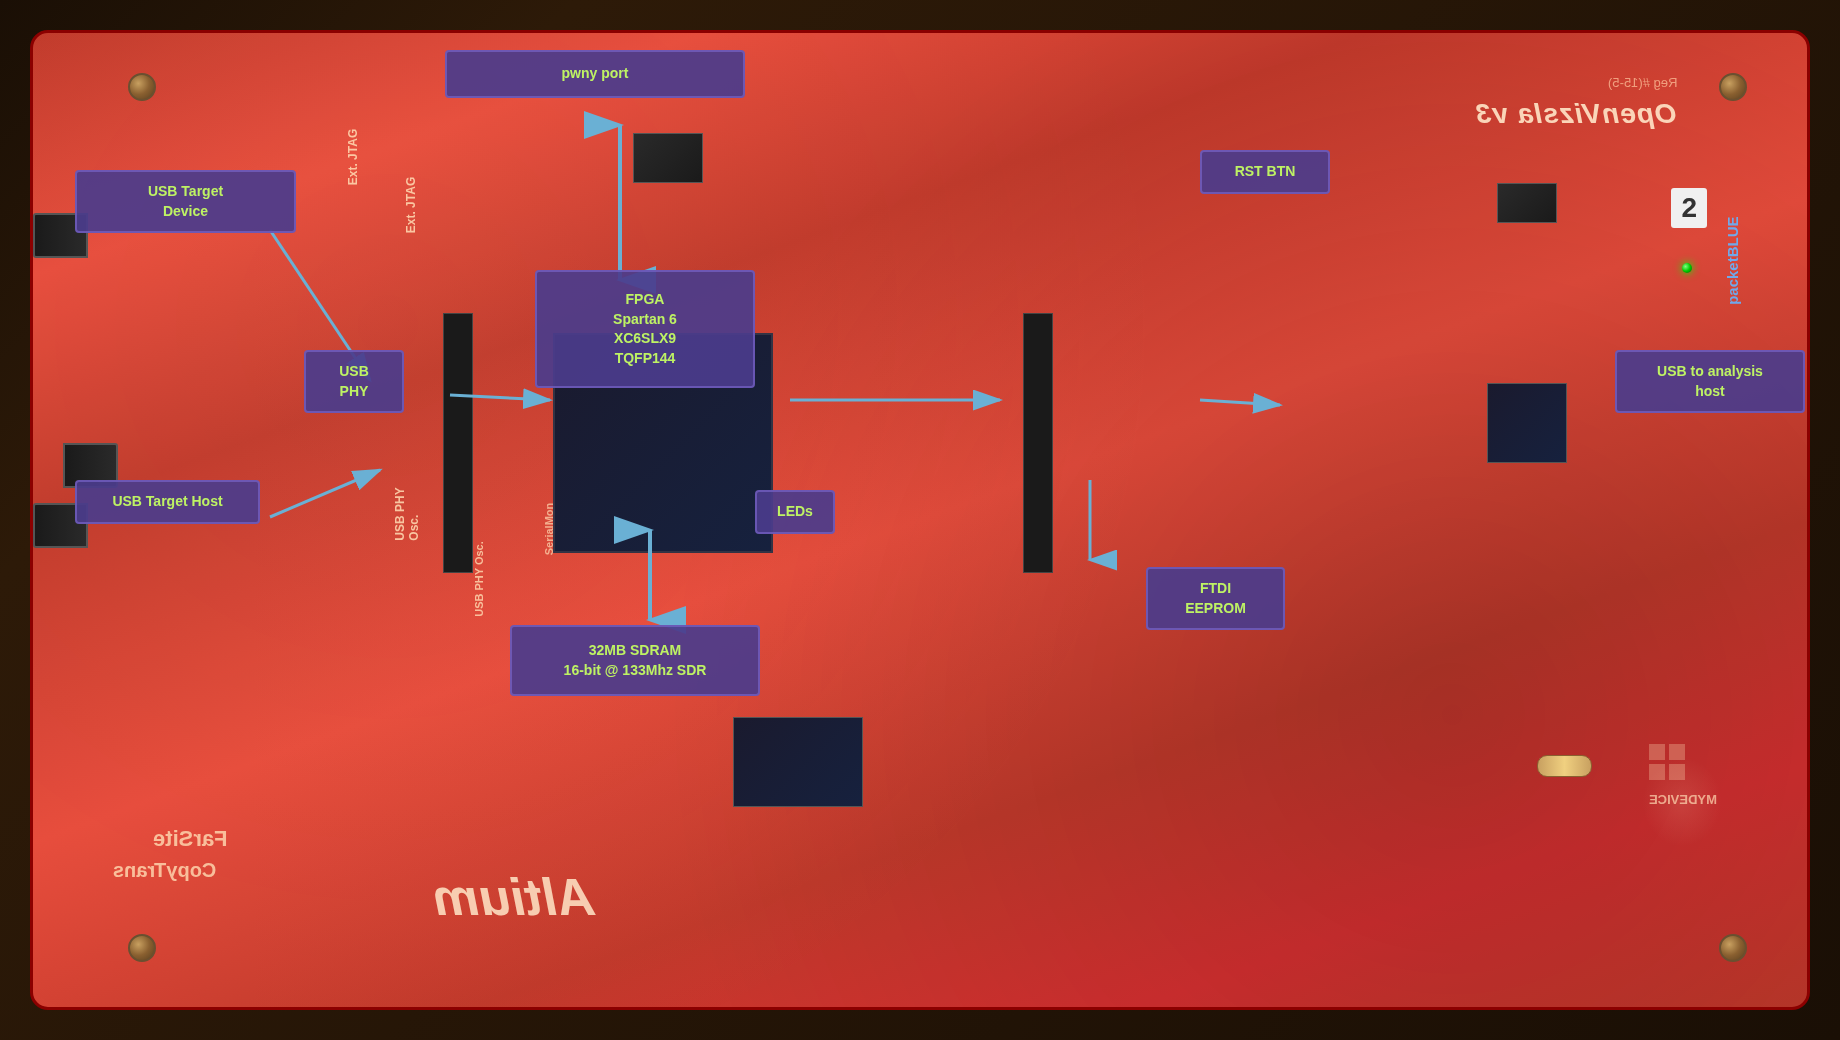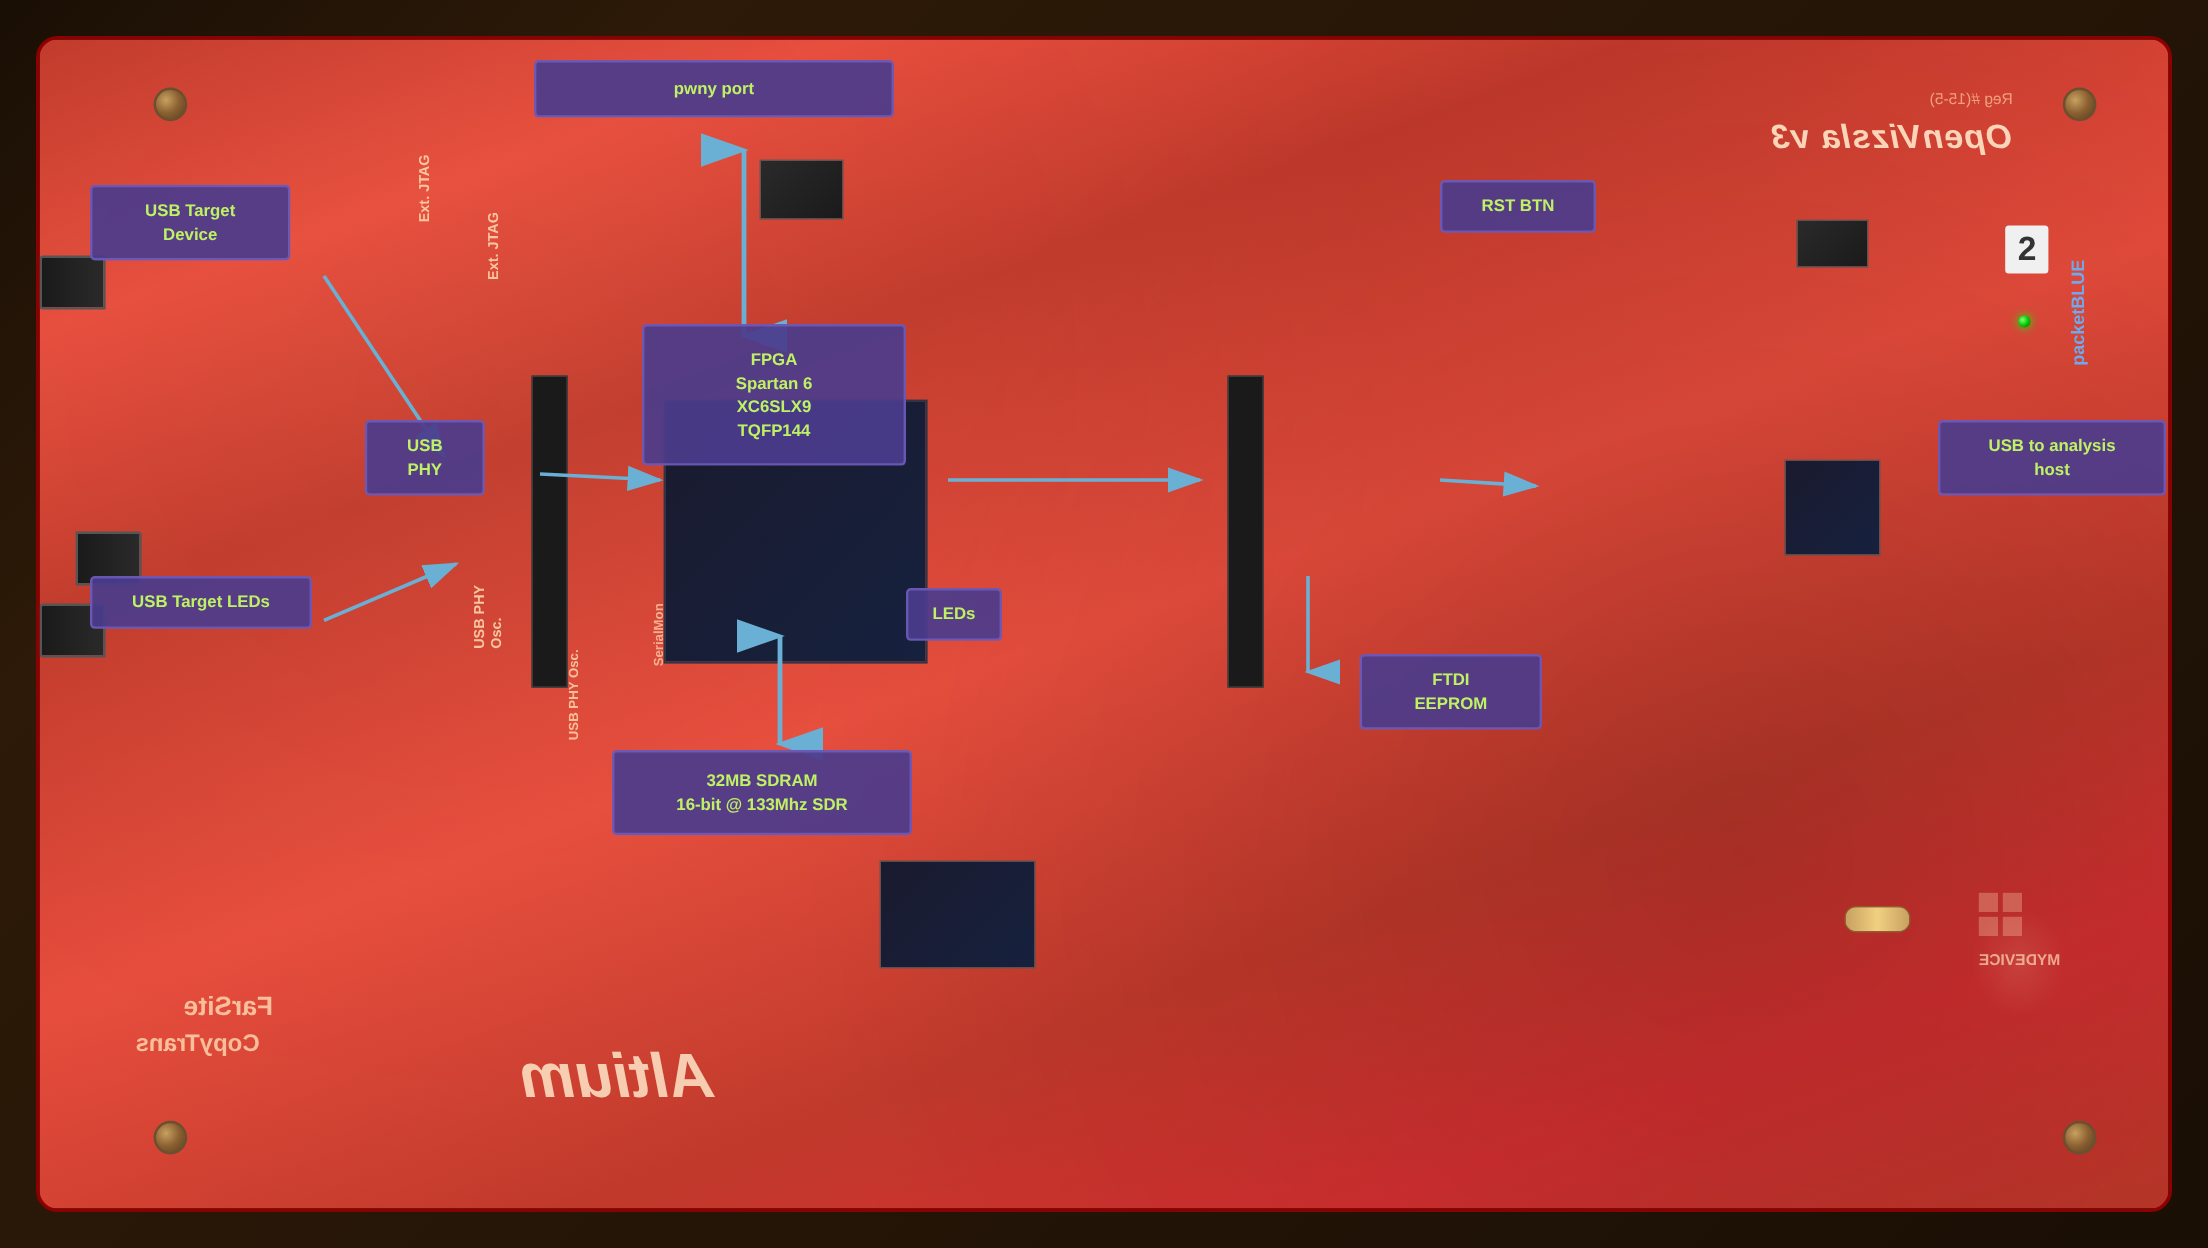--- a/index.html
+++ b/index.html
@@ -293,21 +293,21 @@
 
     <line x1="650" y1="530" x2="650" y2="620" stroke="#6ab0d4" stroke-width="4" marker-end="url(#arrowhead-down)" marker-start="url(#arrowhead-up)"></line>
 
     <line x1="1090" y1="480" x2="1090" y2="560" stroke="#6ab0d4" stroke-width="3" marker-end="url(#arrowhead-down)"></line>
   </svg>
 
   <div class="annotation-box" style="top:50px; left:445px; width:300px; padding:12px 20px;">
     <span>pwny port</span>
   </div>
 
-  <div class="annotation-box" style="top:154px; left:75px; width:167px;">
+  <div class="annotation-box" style="top:170px; left:75px; width:221px;">
     <span>USB Target<br>Device</span>
   </div>
 
   <div class="annotation-box" style="top:350px; left:280px; width:100px;margin-left:24px;">
     <span>USB<br>PHY</span>
   </div>
 
   <div style="position:absolute; top:150px; left:325px; background:rgba(75,60,140,0.0); color:rgba(255,220,180,0.85); font-size:12px; font-weight:bold; transform:rotate(-90deg); transform-origin:center; white-space:nowrap; z-index:10;">
     Ext. JTAG
   </div>
@@ -319,32 +319,32 @@
   <div class="annotation-box" style="top:150px; right:510px; width:130px;">
     <span>RST BTN</span>
   </div>
 
 
   <div class="annotation-box" style="top:350px; right:35px; width:190px;margin-left:30px;">
     <span>USB to analysis<br>host</span>
   </div>
 
   <div class="annotation-box" style="top:480px; left:75px; width:185px;">
-    <span>USB Target LEDs</span>
+    <span>USB Target Host</span>
   </div>
 
   <div style="position:absolute; top:500px; left:380px; background:rgba(75,60,140,0.0); color:rgba(255,220,180,0.85); font-size:12px; font-weight:bold; transform:rotate(-90deg); transform-origin:center; white-space:nowrap; z-index:10;">
     USB PHY<br>Osc.
   </div>
 
   <div class="annotation-box" style="top:490px; left:755px; width:80px;">
     <span>LEDs</span>
   </div>
 
-  <div class="annotation-box" style="top:545px; right:555px; width:152px;">
+  <div class="annotation-box" style="top:567px; right:555px; width:139px;">
     <span>FTDI<br>EEPROM</span>
   </div>
 
   <div class="annotation-box" style="top:625px; left:510px; width:250px; padding:14px 15px;">
     <span>32MB SDRAM<br>16-bit @ 133Mhz SDR</span>
   </div>
 
 </div>
 
 </body></html>

